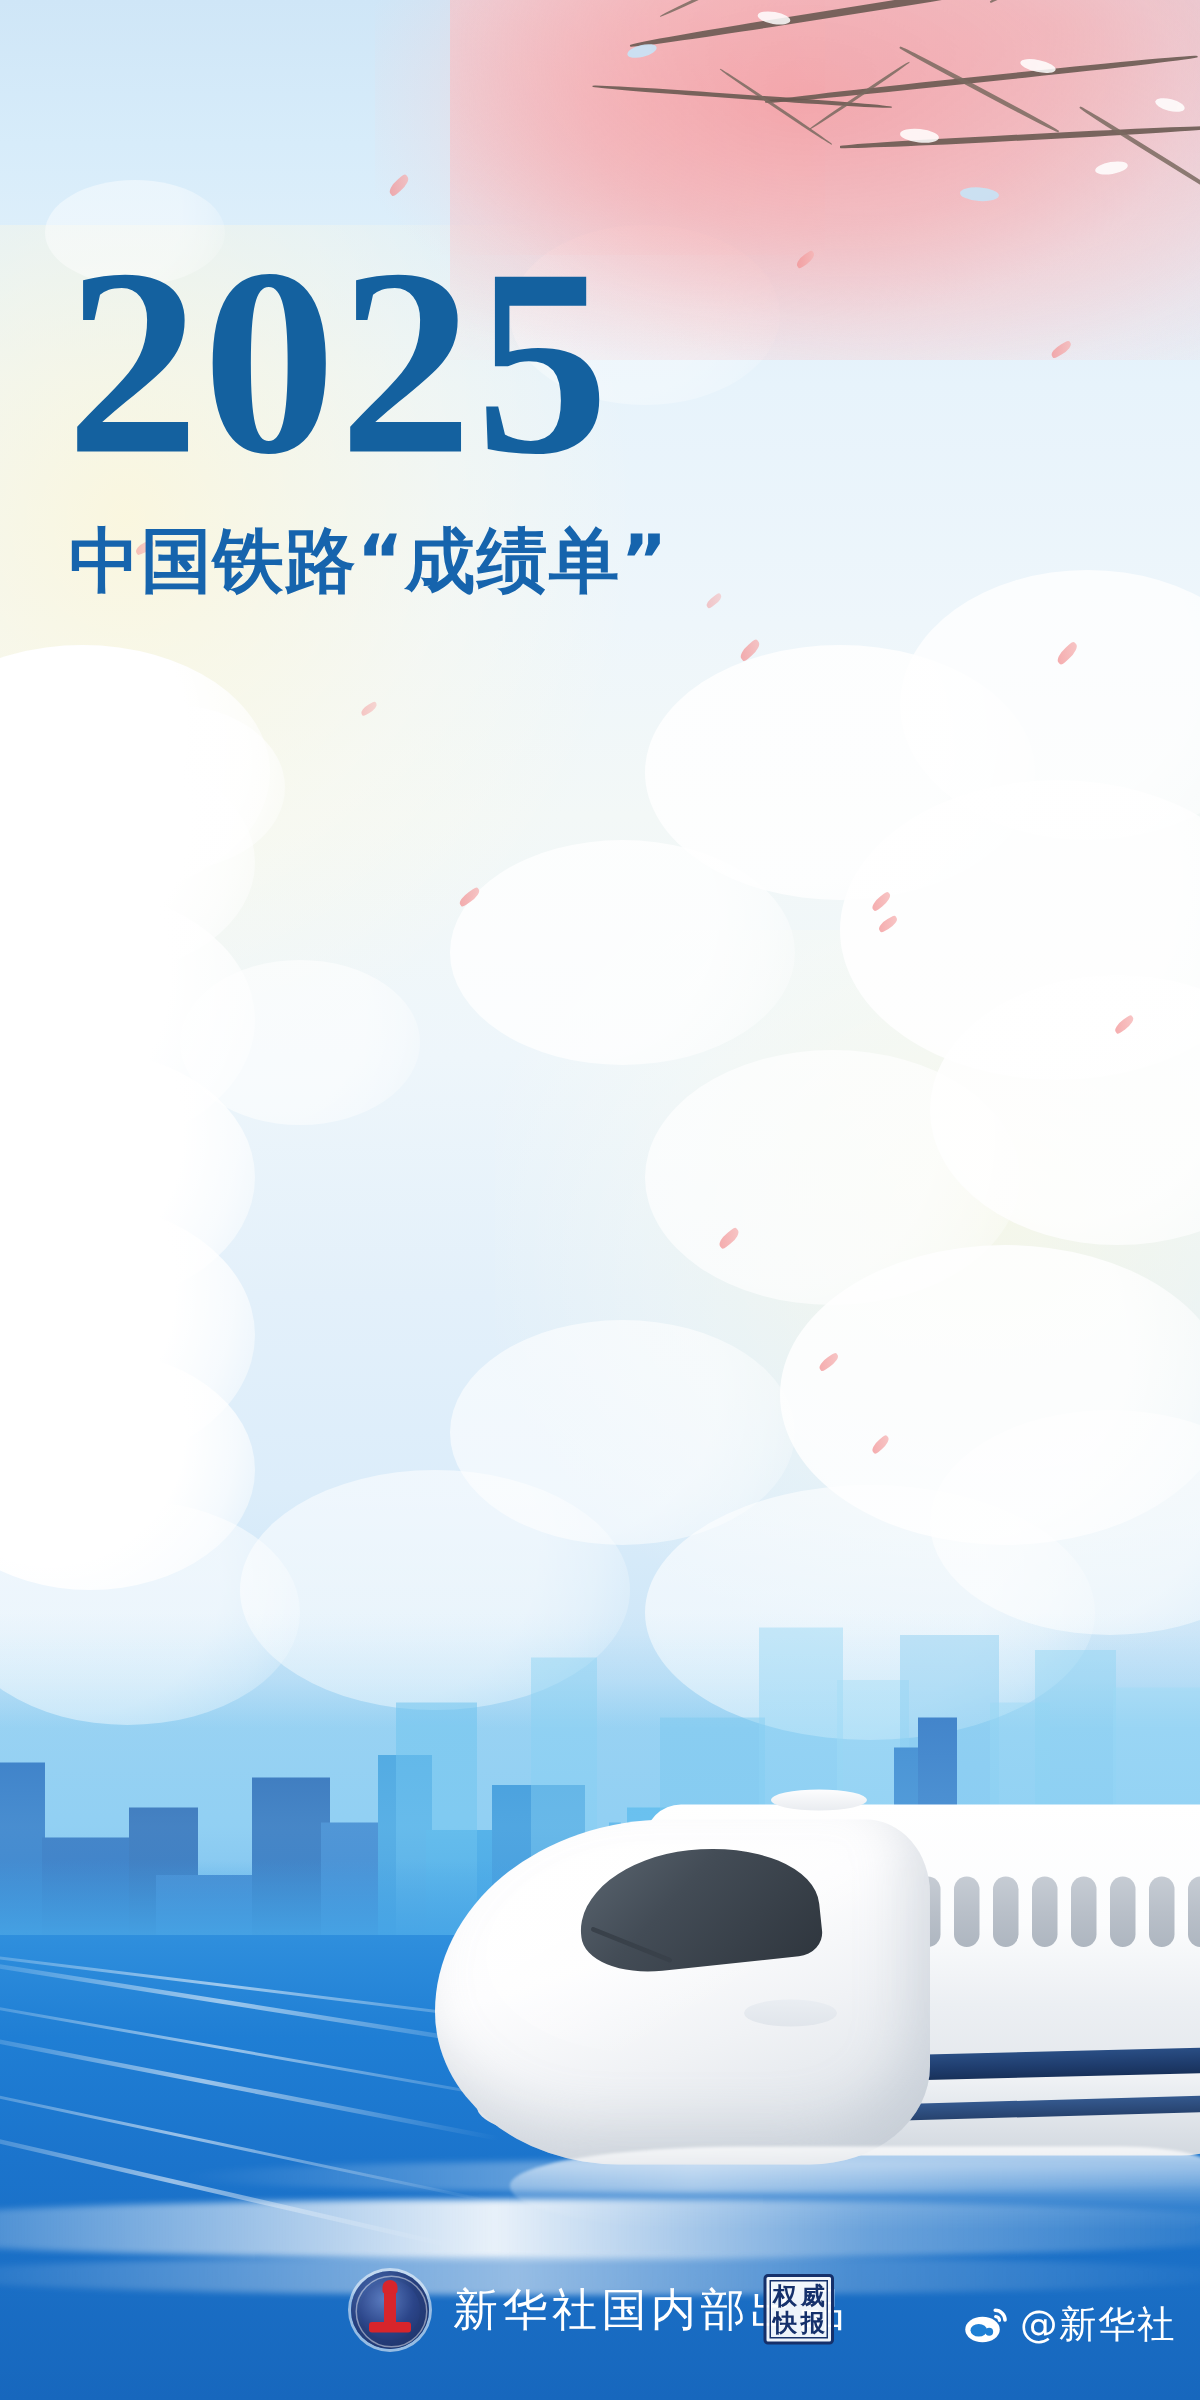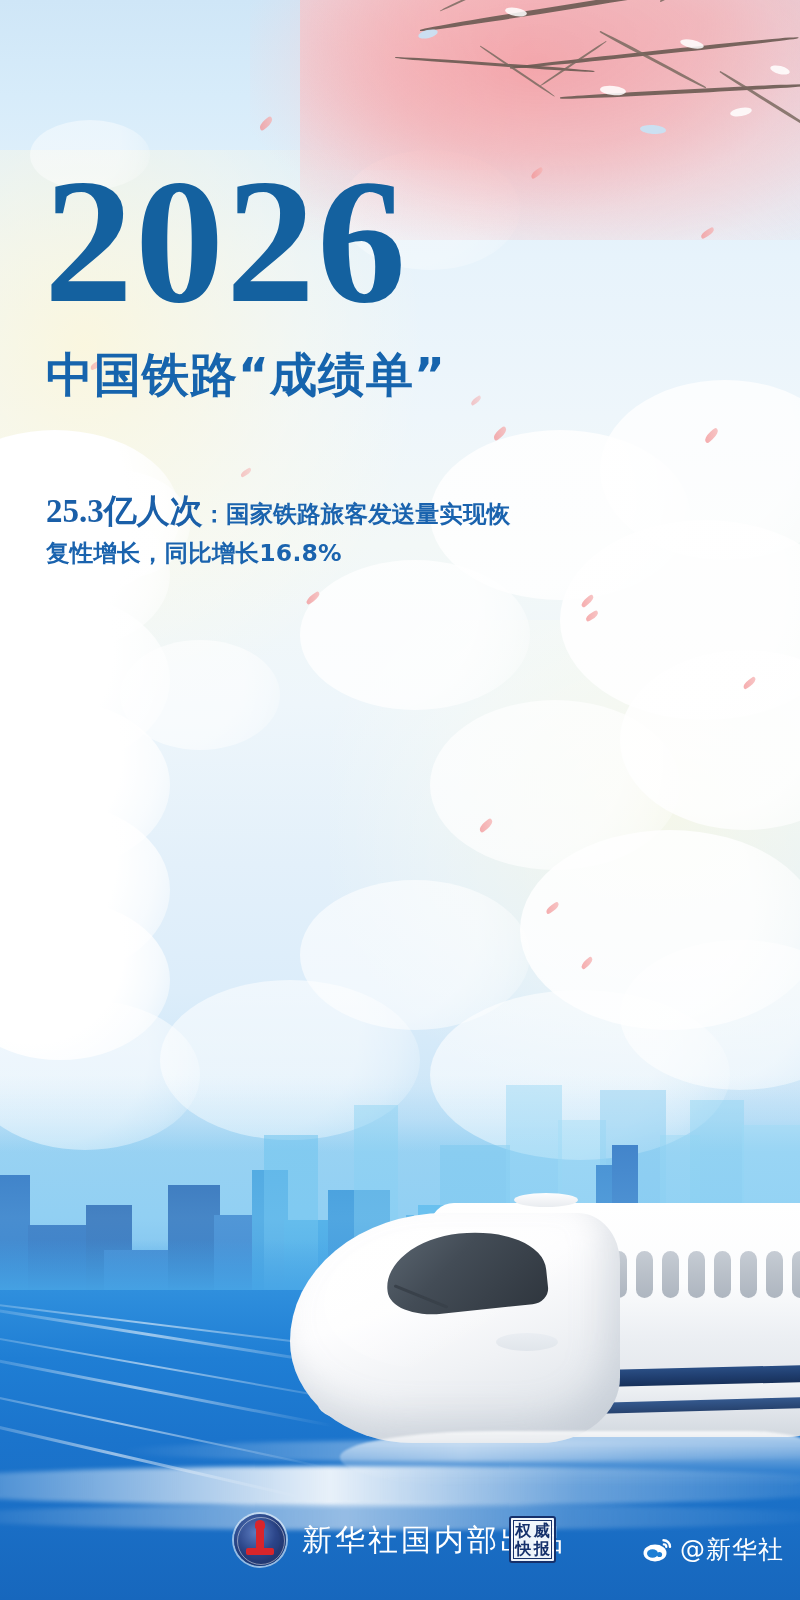--- a/index.html
+++ b/index.html
@@ -319,27 +319,24 @@
     <div class="stripe"></div>
     <div class="stripe2"></div>
     <div class="tnose"></div>
     <div class="tnose-hi"></div>
     <div class="nosedimple"></div>
     <div class="windshield"></div>
     <div class="wiper"></div>
     <div class="tref"></div>
   </div>
 
-  <div class="year">2026</div>
+  <div class="year">2025</div>
   <div class="subtitle">中国铁路“成绩单”</div>
 
   <div class="stats">
-    <div class="stat">
-      <p><span class="lead">25.3亿人次</span><span class="colon">：</span><span>国家铁路旅客发送量实现恢复性增长，同比增长16.8%</span></p>
-    </div>
   </div>
 
   <div class="footer"></div>
 
   <div class="xh-logo">
     <div class="xh-inner"></div>
     <div class="xh-tower"></div>
     <div class="xh-base"></div>
     <div class="xh-ring"></div>
   </div>

